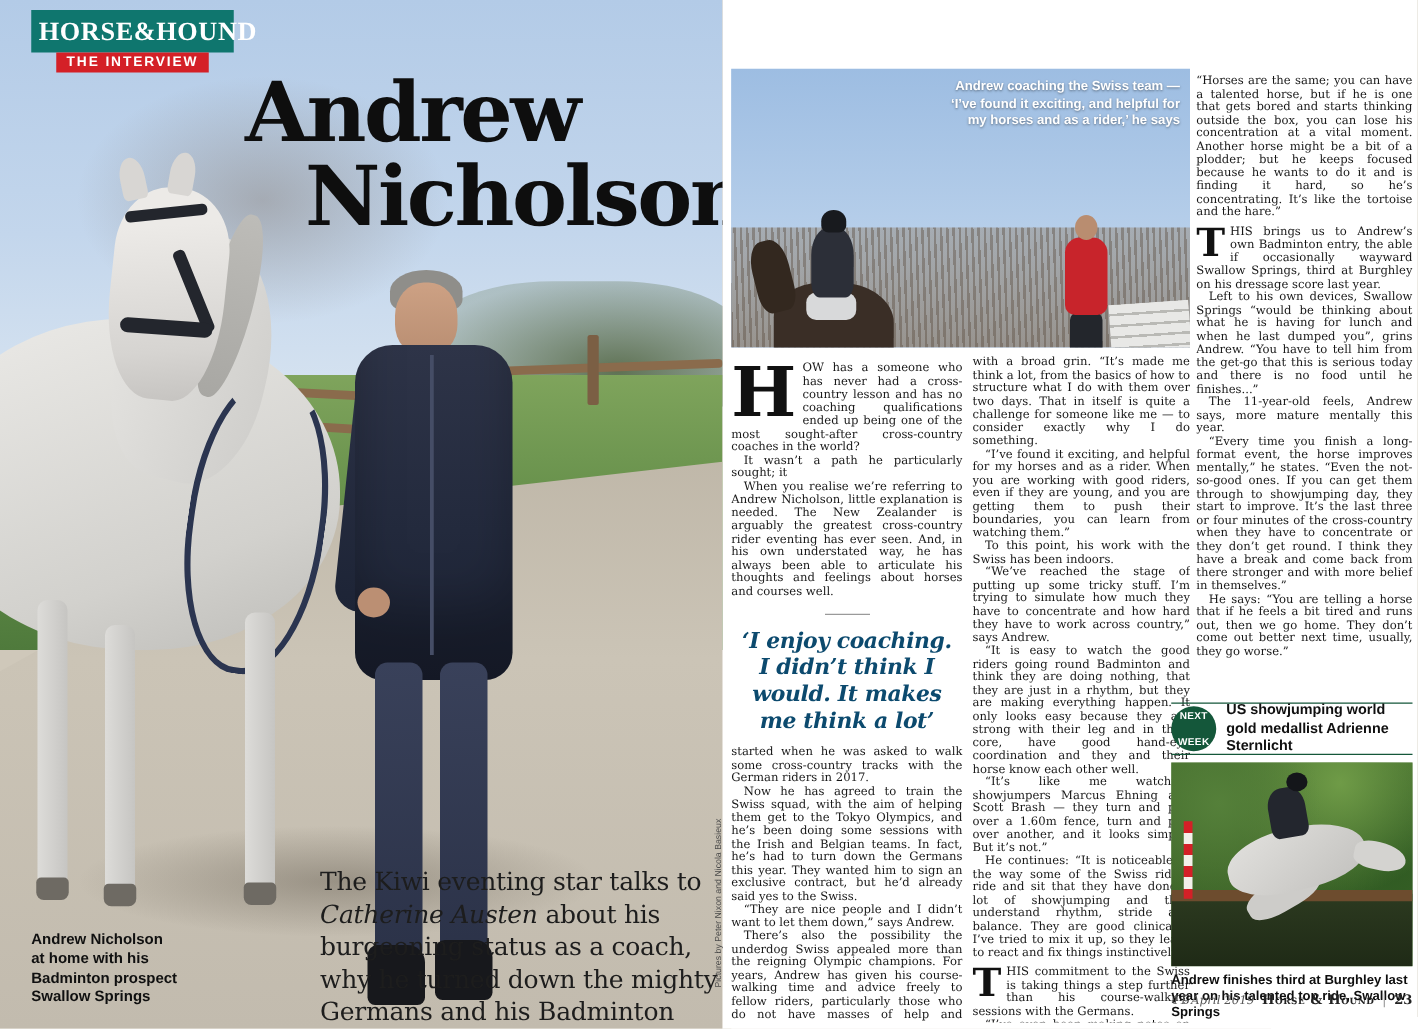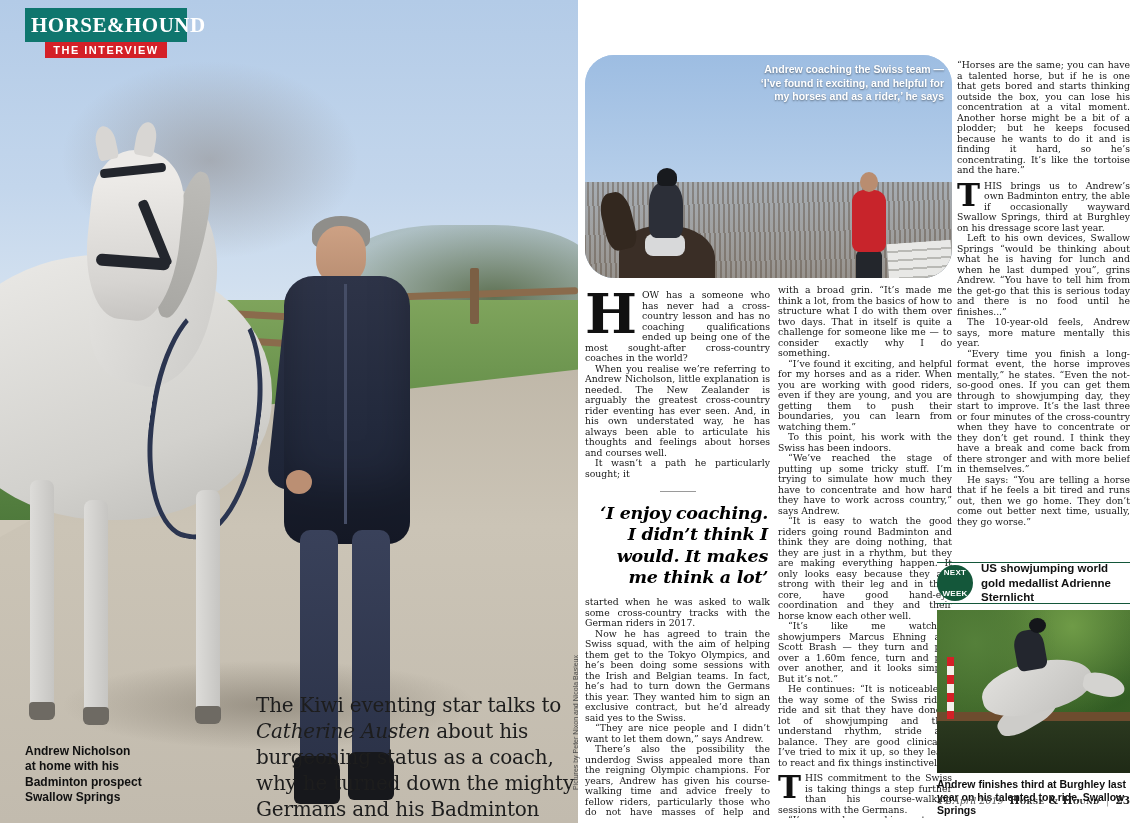--- a/index.html
+++ b/index.html
@@ -82,21 +82,21 @@
   .standfirst { position:absolute; left:256px; top:692px; width:322px; font-size:20px; line-height:1.3;
             color:#1d1d1d; letter-spacing:-.2px; }
   .standfirst .author { font-style:italic; }
   .lp-caption { position:absolute; left:25px; top:744px; width:118px; font-family:"Liberation Sans", sans-serif;
             font-weight:bold; font-size:12px; line-height:1.28; color:#101010; }
 
   
   .right-page { position:absolute; left:585px; top:0; width:549px; height:823px; background:#fff; }
 
   
-  .rp-photo { position:absolute; left:0; top:55px; width:367px; height:223px; overflow:hidden; background:#aac6e6;border-radius:29px; }
+  .rp-photo { position:absolute; left:0; top:55px; width:367px; height:223px; overflow:hidden; background:#aac6e6; }
   .rp-sky { position:absolute; inset:0; background:linear-gradient(180deg,#9dbde2 0%,#b7cfea 60%,#cbdcf0 100%); }
   .rp-trees { position:absolute; left:0; bottom:0; width:100%; height:96px;
             background:repeating-linear-gradient(88deg, rgba(104,88,72,.55) 0 2px, rgba(150,134,114,.25) 2px 5px),
                        linear-gradient(180deg, rgba(140,124,104,.25), rgba(110,96,80,.55)); }
   .rp-rider-horse { position:absolute; left:34px; bottom:-18px; width:96px; height:70px; background:#3a2e26; border-radius:40% 46% 20% 20%; }
   .rp-horse-head { position:absolute; left:18px; bottom:28px; width:30px; height:58px; background:#33281f; border-radius:40% 40% 30% 30%; transform:rotate(-14deg); }
   .rp-rider-body { position:absolute; left:64px; bottom:40px; width:34px; height:56px; background:#2c2f38; border-radius:40% 40% 20% 20%; }
   .rp-rider-helmet { position:absolute; left:72px; bottom:92px; width:20px; height:18px; background:#181a1e; border-radius:50% 50% 30% 30%; }
   .rp-rider-breech { position:absolute; left:60px; bottom:22px; width:40px; height:22px; background:#d8d9da; border-radius:8px; }
   .rp-trainer-jacket { position:absolute; right:66px; bottom:26px; width:34px; height:62px; background:#c8242b; border-radius:12px 12px 8px 8px; }
@@ -116,21 +116,21 @@
   .body-para { text-indent:10px; margin:0; }
   .body-para.flush, .body-para.has-cap { text-indent:0; }
   .body-para.has-cap { margin-top:5px; }
   .dropcap-big { float:left; font-size:55px; line-height:42px; font-weight:bold; padding:3px 5px 0 0; color:#111; }
   .dropcap-small { float:left; font-size:31px; line-height:25px; font-weight:bold; padding:2px 4px 0 0; color:#111; }
   .opening-para { text-align:justify; }
 
   
   .pull-quote-block { margin:12px 2px 9px; text-align:center; }
   .quote-rule { width:36px; height:1px; background:#9a9a9a; margin:0 auto 11px; }
-  .pull-quote { font-size:17.5px; font-weight:bold; font-style:italic; line-height:1.22; color:#000000; letter-spacing:-.3px;text-align:right; }
+  .pull-quote { font-size:17.5px; font-weight:bold; font-style:italic; line-height:1.22; color:#0c4a6e; letter-spacing:-.3px; }
 
   
   .next-week { position:absolute; left:352px; top:562px; width:193px; height:42px;
             border-top:1px solid #14573a; border-bottom:1px solid #14573a; display:flex; align-items:center; gap:8px; padding:3px 0; }
   .nw-badge { width:36px; height:36px; min-width:36px; border-radius:50%; background:#14573a; color:#fff;
             font-family:"Liberation Sans", sans-serif; font-weight:bold; font-size:8px; line-height:1.15;
             display:flex; flex-direction:column; align-items:center; justify-content:center; letter-spacing:.3px;gap:12px; }
   .nw-text { font-family:"Liberation Sans", sans-serif; font-weight:bold; font-size:11.5px; line-height:1.25; color:#101010; }
 
   
@@ -208,20 +208,24 @@
   <div class="man-leg mleg1"></div>
   <div class="man-leg mleg2"></div>
   <div class="man-boot boot1"></div>
   <div class="man-boot boot2"></div>
 
   <div class="masthead">
     <div class="mast-green">HORSE&amp;HOUND</div>
     <div class="mast-red">THE INTERVIEW</div>
   </div>
 
+  <h1 class="headline">
+    <span class="l1">Andrew</span>
+    <span class="l2">Nicholson</span>
+  </h1>
 
   <div class="standfirst"><span>The Kiwi eventing star talks to </span><span class="author">Catherine Austen</span><span> about his burgeoning status as a coach, why he turned down the mighty Germans and his Badminton entry</span></div>
 
   <div class="lp-caption">Andrew Nicholson at home with his Badminton prospect Swallow Springs</div>
 </div>
 
 <div class="right-page">
 
   <div class="rp-photo">
     <div class="rp-sky"></div>
@@ -234,22 +238,22 @@
     <div class="rp-jump-wing"></div>
     <div class="rp-trainer-legs"></div>
     <div class="rp-trainer-jacket"></div>
     <div class="rp-trainer-head"></div>
     <div class="rp-photo-caption">Andrew coaching the Swiss team — ‘I’ve found it exciting, and helpful for my horses and as a rider,’ he says</div>
   </div>
 
   <div class="col col1">
     <p class="body-para has-cap opening-para"><span class="dropcap-big">H</span><span>OW has a someone who has never had a cross-country lesson and has no coaching qualifications ended up being one of the most sought-after cross-country coaches in the world?</span></p>
     <div>
+        <p class="body-para">It wasn’t a path he particularly sought; it</p>
         <p class="body-para">When you realise we’re referring to Andrew Nicholson, little explanation is needed. The New Zealander is arguably the greatest cross-country rider eventing has ever seen. And, in his own understated way, he has always been able to articulate his thoughts and feelings about horses and courses well.</p>
-        <p class="body-para">It wasn’t a path he particularly sought; it</p>
       </div>
     <div class="pull-quote-block">
       <div class="quote-rule"></div>
       <div class="pull-quote">‘I enjoy coaching. I didn’t think I would. It makes me think a lot’</div>
     </div>
     <div>
         <p class="body-para flush">started when he was asked to walk some cross-country tracks with the German riders in 2017.</p>
         <p class="body-para">Now he has agreed to train the Swiss squad, with the aim of helping them get to the Tokyo Olympics, and he’s been doing some sessions with the Irish and Belgian teams. In fact, he’s had to turn down the Germans this year. They wanted him to sign an exclusive contract, but he’d already said yes to the Swiss.</p>
         <p class="body-para">“They are nice people and I didn’t want to let them down,” says Andrew.</p>
         <p class="body-para">There’s also the possibility the underdog Swiss appealed more than the reigning Olympic champions. For years, Andrew has given his course-walking time and advice freely to fellow riders, particularly those who do not have masses of help and support.</p>
@@ -265,21 +269,21 @@
       <p class="body-para">“It’s like me watching showjumpers Marcus Ehning and Scott Brash — they turn and pop over a 1.60m fence, turn and pop over another, and it looks simple. But it’s not.”</p>
       <p class="body-para">He continues: “It is noticeable in the way some of the Swiss riders ride and sit that they have done a lot of showjumping and they understand rhythm, stride and balance. They are good clinically; I’ve tried to mix it up, so they learn to react and fix things instinctively.”</p>
       <p class="body-para has-cap"><span class="dropcap-small">T</span>HIS commitment to the Swiss is taking things a step further than his course-walking sessions with the Germans.</p>
       <p class="body-para">“I’ve even been making notes on the plane on the way home on each of them: ‘This horse will run out to the left given half a chance; this one shifts to the right; this rider gets a little nervy when you mention an open corner’. If you can go up to them just before they go into the start box and say, ‘Remember this,’ it can make a big difference,” he says.</p>
     </div>
 
   <div class="col col3">
       <p class="body-para flush">“Horses are the same; you can have a talented horse, but if he is one that gets bored and starts thinking outside the box, you can lose his concentration at a vital moment. Another horse might be a bit of a plodder; but he keeps focused because he wants to do it and is finding it hard, so he’s concentrating. It’s like the tortoise and the hare.”</p>
       <p class="body-para has-cap"><span class="dropcap-small">T</span>HIS brings us to Andrew’s own Badminton entry, the able if occasionally wayward Swallow Springs, third at Burghley on his dressage score last year.</p>
       <p class="body-para">Left to his own devices, Swallow Springs “would be thinking about what he is having for lunch and when he last dumped you”, grins Andrew. “You have to tell him from the get-go that this is serious today and there is no food until he finishes...”</p>
-      <p class="body-para">The 10-year-old feels, Andrew says, more mature mentally this year.</p>
+      <p class="body-para">The 11-year-old feels, Andrew says, more mature mentally this year.</p>
       <p class="body-para">“Every time you finish a long-format event, the horse improves mentally,” he states. “Even the not-so-good ones. If you can get them through to showjumping day, they start to improve. It’s the last three or four minutes of the cross-country when they have to concentrate or they don’t get round. I think they have a break and come back from there stronger and with more belief in themselves.”</p>
       <p class="body-para">He says: “You are telling a horse that if he feels a bit tired and runs out, then we go home. They don’t come out better next time, usually, they go worse.”</p>
     </div>
 
   <div class="next-week">
     <div class="nw-badge">
       <span>NEXT</span>
       <span>WEEK</span>
     </div>
     <div class="nw-text">US showjumping world gold medallist Adrienne Sternlicht</div>

